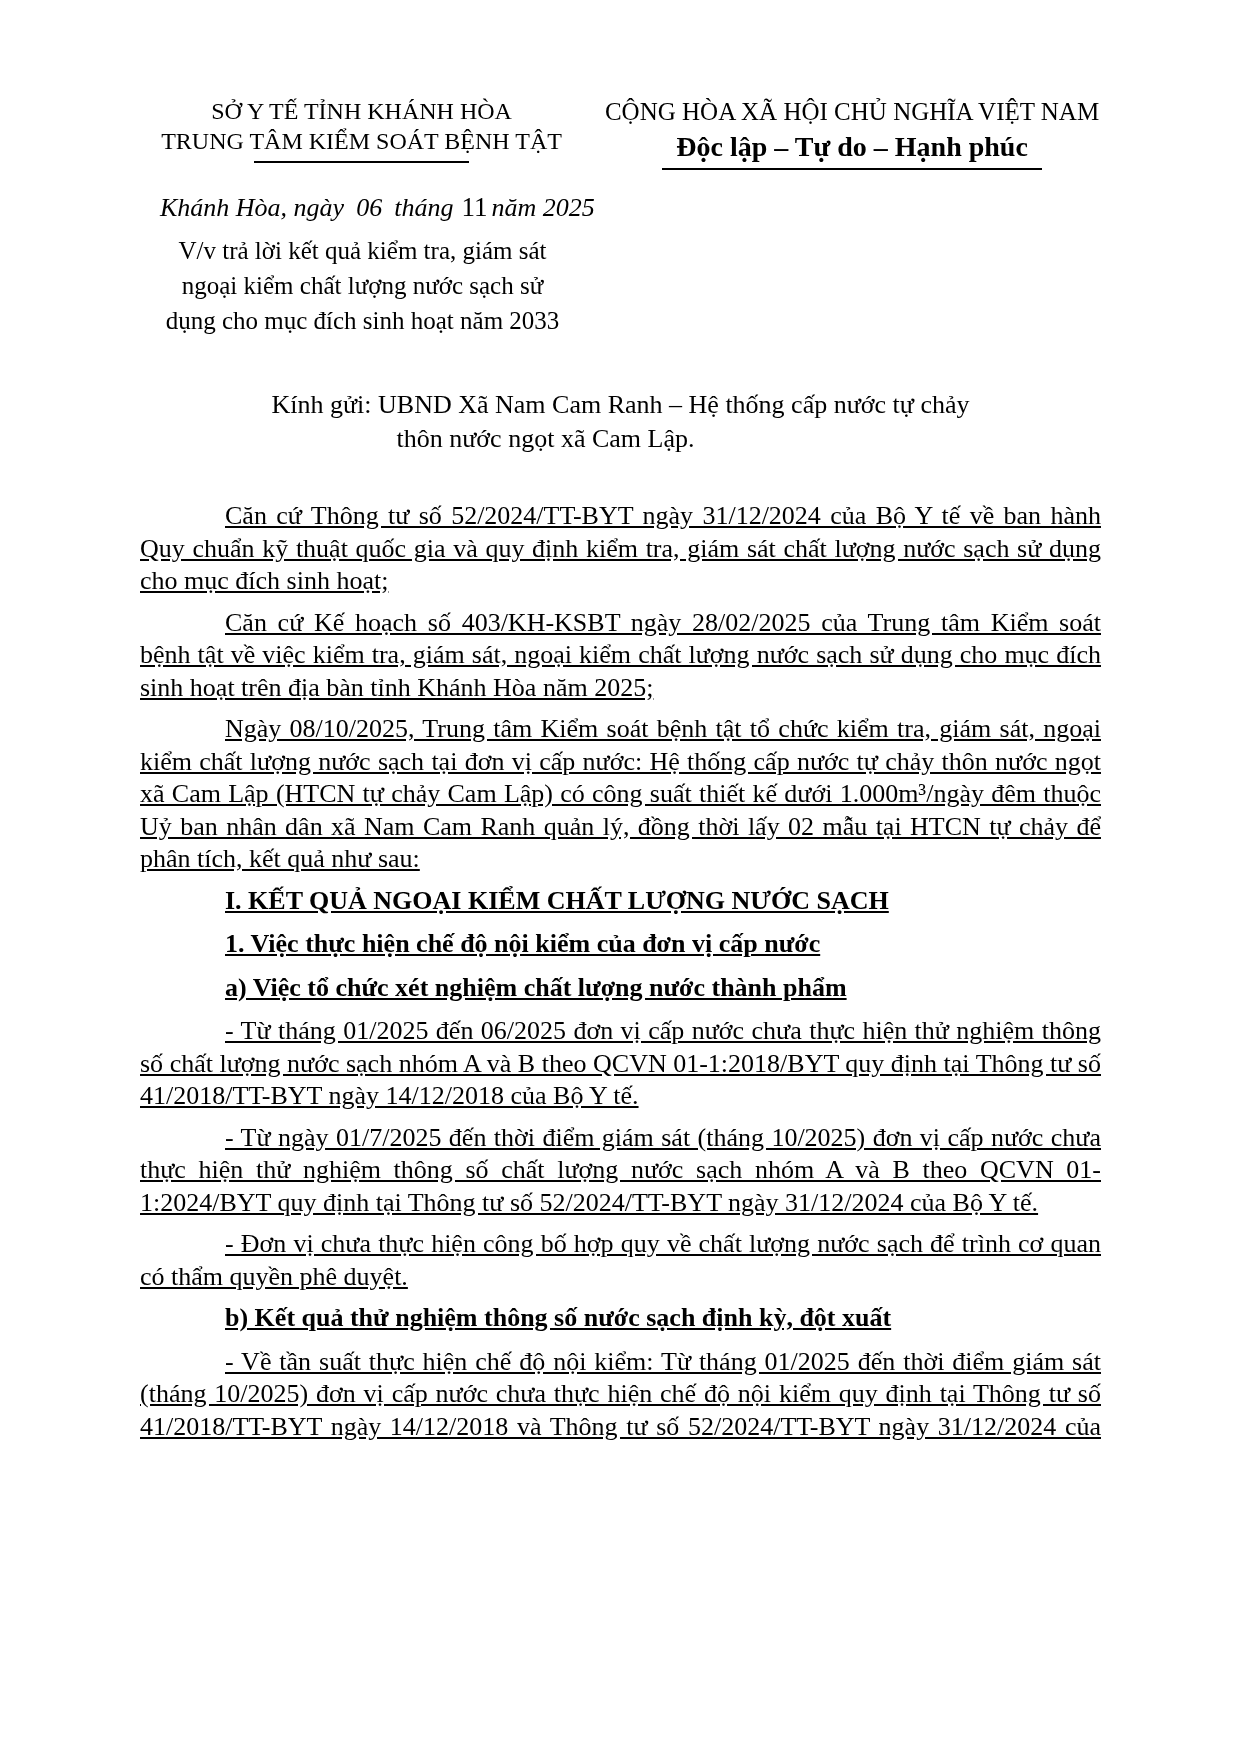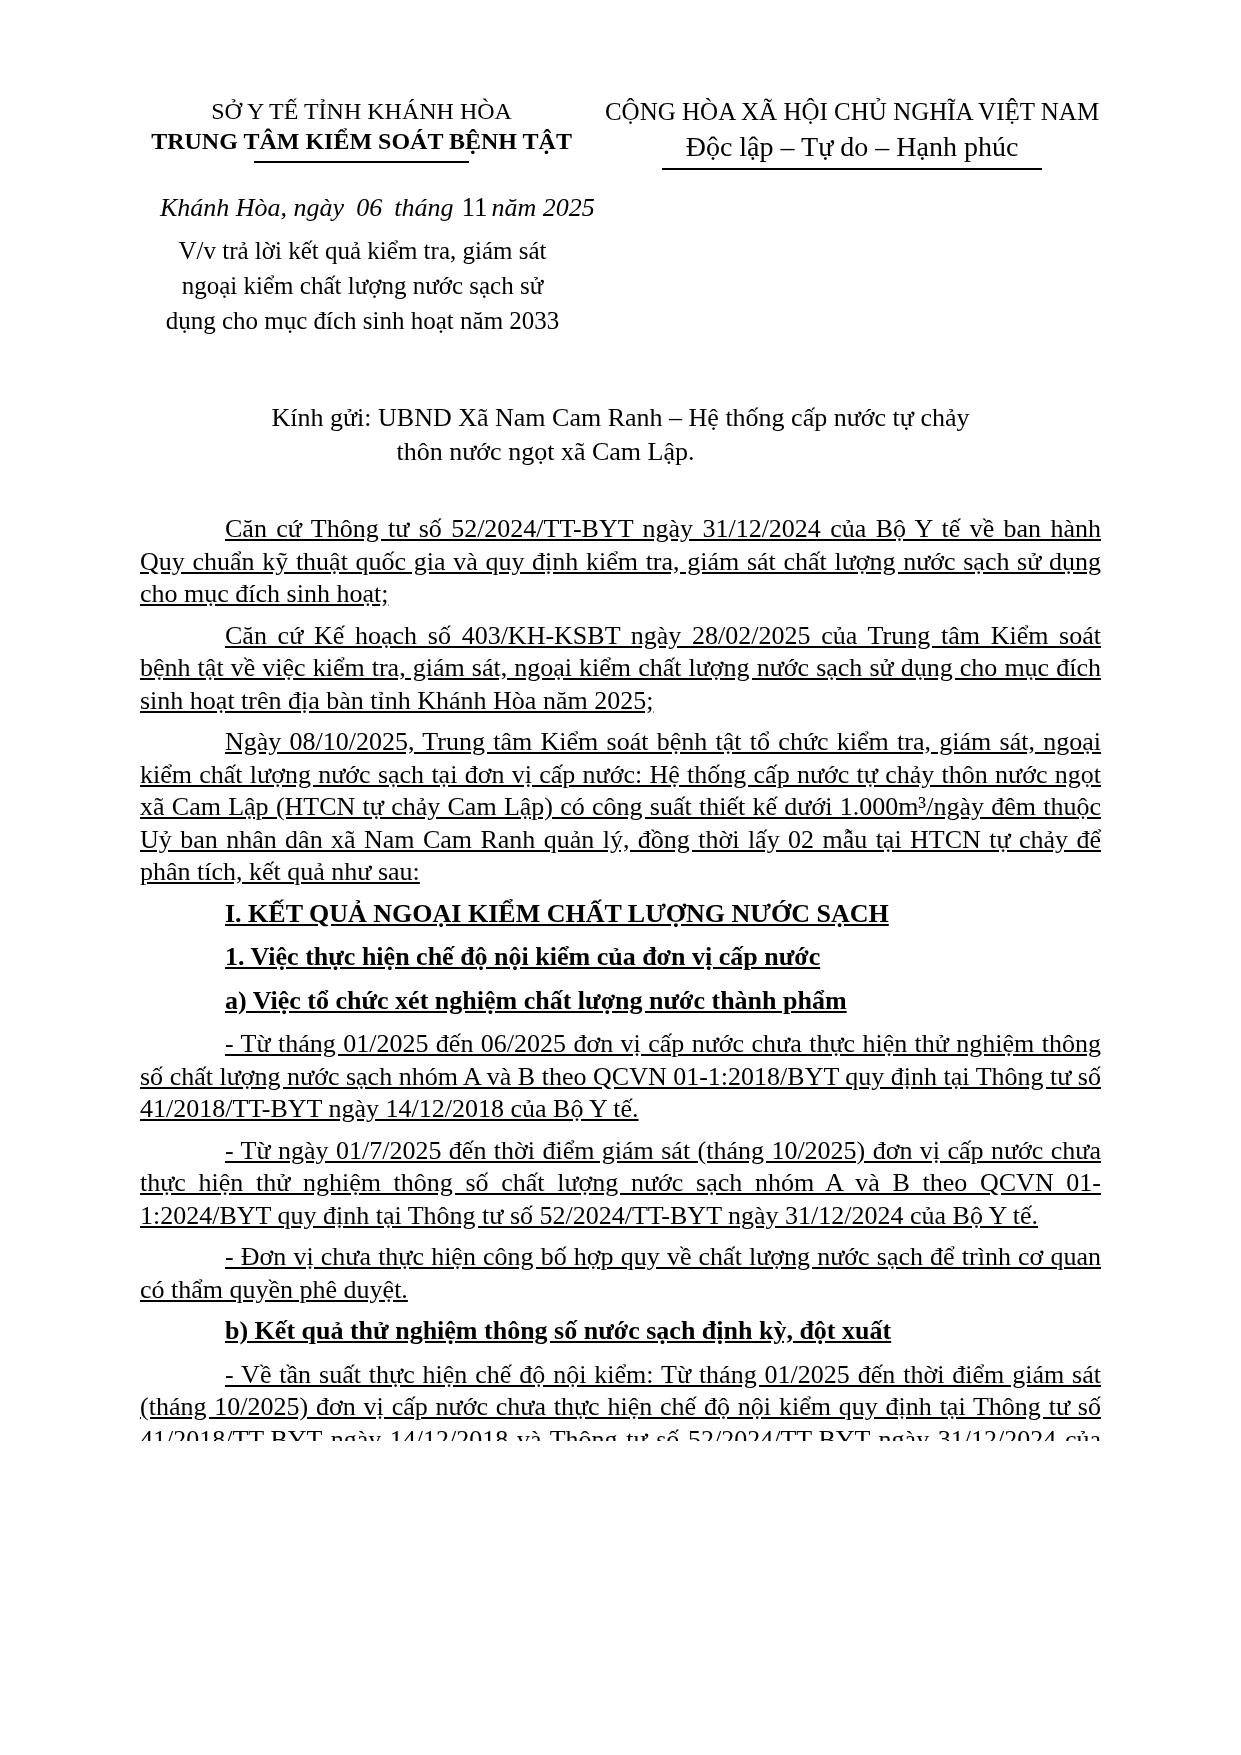--- a/index.html
+++ b/index.html
@@ -12,37 +12,37 @@
     font-family:"Liberation Serif","DejaVu Serif",serif;
     box-sizing:border-box;
     padding:96px 140px 0 140px;
     overflow:hidden;
   }
   
   .hdr{display:flex;align-items:flex-start;}
   .hdr-left{width:445px;text-align:center;}
   .hdr-right{width:500px;margin-left:20px;text-align:center;}
   .org-parent{font-size:24px;line-height:30px;}
-  .org-name{font-size:24px;font-weight:bold;line-height:31px;}
+  .org-name{font-size:24px;font-weight:normal;line-height:31px;}
   .national{font-size:25px;font-weight:normal;line-height:31px;}
-  .motto{font-size:28px;font-weight:normal;line-height:34px;margin-top:3px;}
+  .motto{font-size:28px;font-weight:bold;line-height:34px;margin-top:3px;}
   .rule{height:2px;background:#000;margin:4px auto 0 auto;}
   .rule-left{width:215px;}
   .rule-right{width:380px;}
   
   .meta{display:flex;margin-top:22px;}
   .so-line{width:445px;text-align:center;font-size:26px;padding-left:40px;box-sizing:border-box;white-space:nowrap;}
   .so-num{position:relative;top:-7px;padding:0 8px 0 14px;}
   .date-line{width:500px;margin-left:20px;text-align:center;font-style:italic;font-size:26px;padding-right:70px;box-sizing:border-box;white-space:nowrap;}
   .date-day{padding:0 12px;}
   .date-month{font-style:normal;padding:0 4px 0 8px;font-size:27px;}
   
   .subject{width:445px;text-align:center;font-size:25px;line-height:35px;margin-top:10px;}
   
-  .recipient{margin-top:63px;text-align:center;font-size:26px;line-height:34px;}
+  .recipient{margin-top:50px;text-align:center;font-size:26px;line-height:34px;}
   .recipient-l2{padding-right:150px;}
   
   .body-text{margin-top:44px;text-decoration:underline;}
   .para{
     font-size:26px;
     line-height:32.5px;
     text-align:justify;
     text-indent:85px;
     margin:0 0 9px 0;
   }

